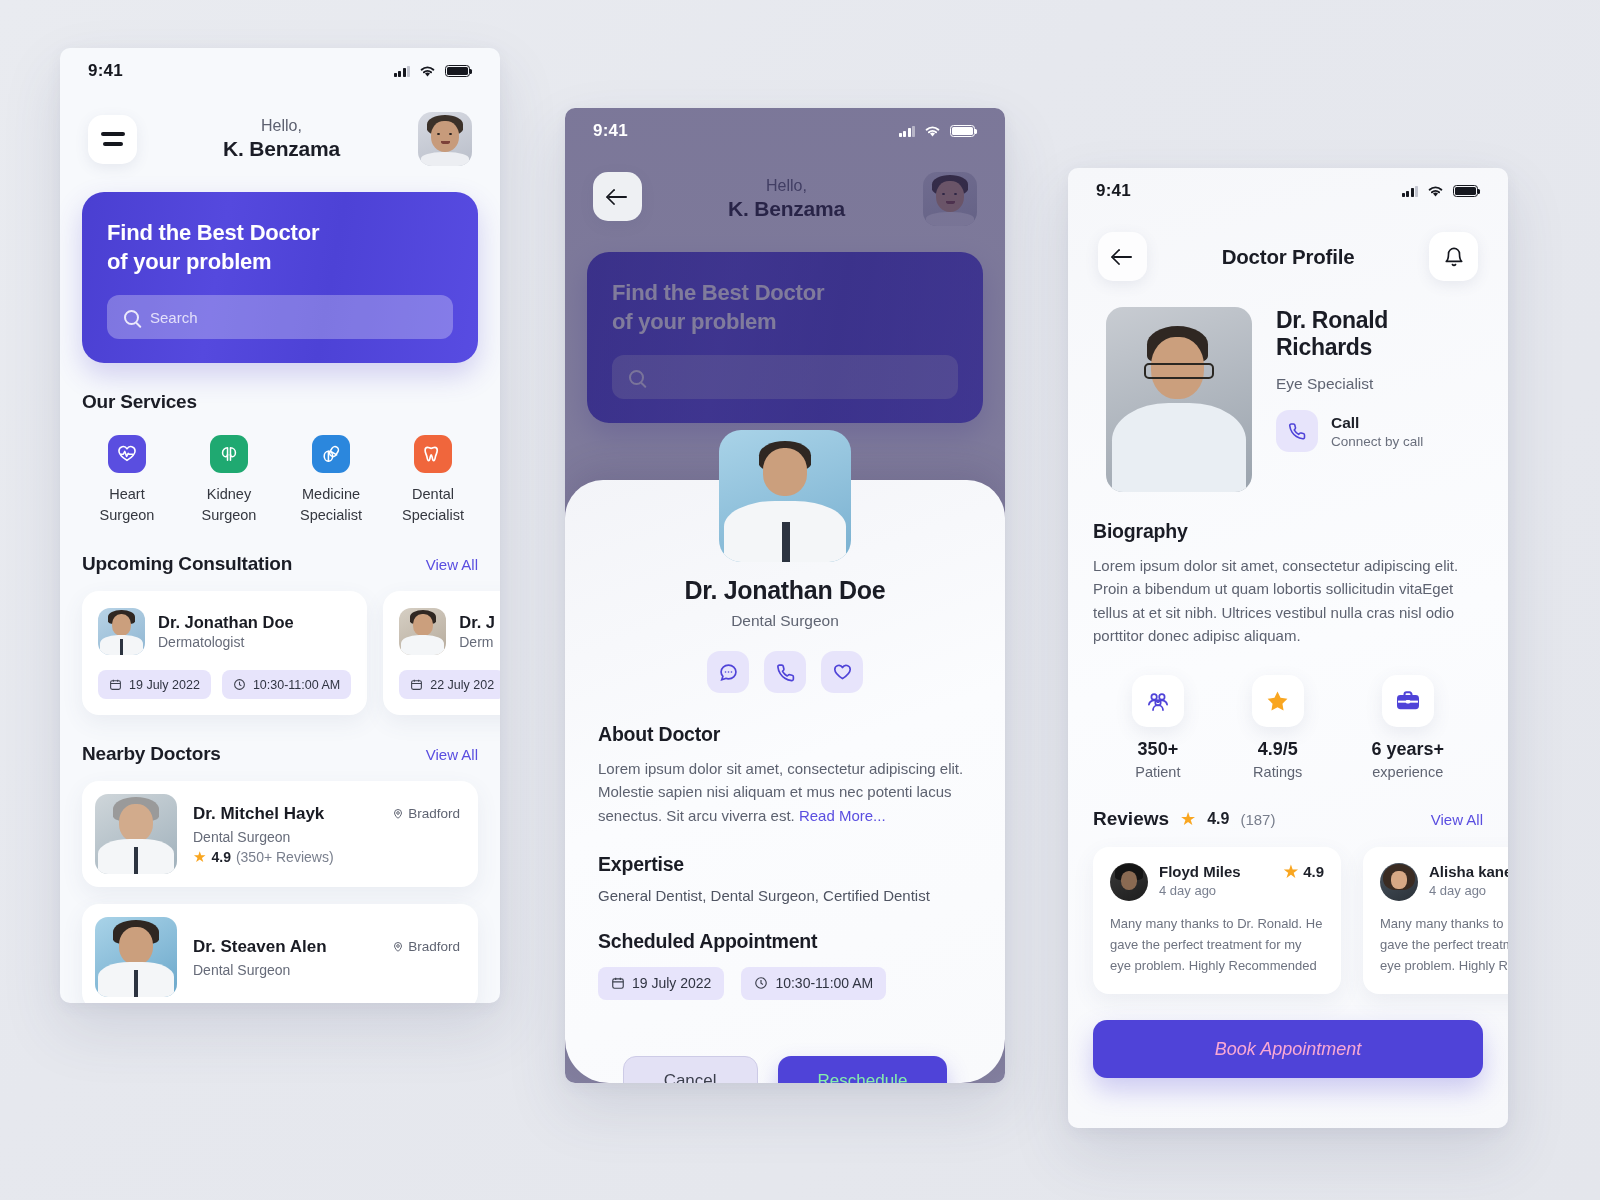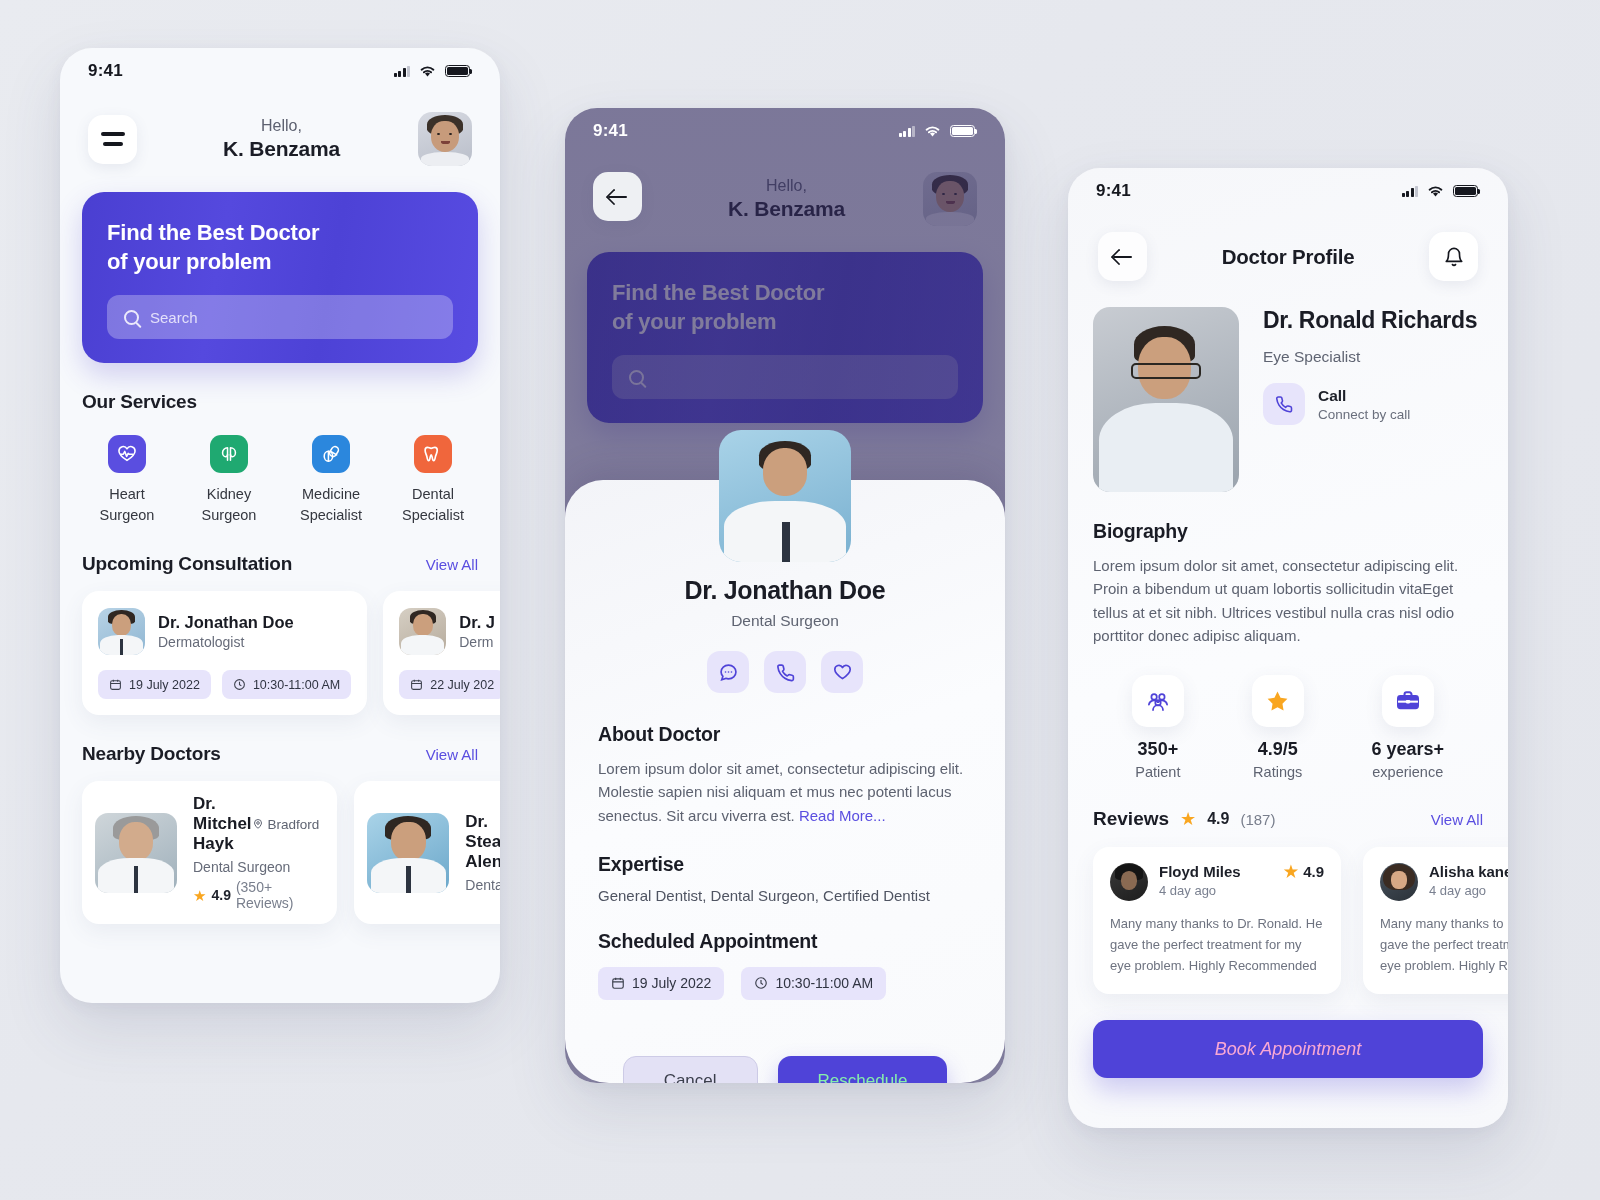--- a/index.html
+++ b/index.html
@@ -9,21 +9,21 @@
     overflow: hidden;
   }
   body {
     background: linear-gradient(135deg, #e9ebf0 0%, #e6e8ee 40%, #e4e6ec 100%);
     position: relative;
   }
 
   
   .phone {
     position: absolute;
-    border-radius: 32px;
+    border-radius: 10px;
     overflow: hidden;
     background: #f7f9fc;
     box-shadow: 0 26px 60px rgba(60,70,110,0.13), 0 4px 16px rgba(60,70,110,0.06);
   }
   #phone-home    { left: 60px;   top: 48px;  width: 440px; height: 955px; }
   #phone-detail  { left: 565px;  top: 108px; width: 440px; height: 975px; }
   #phone-profile { left: 1068px; top: 168px; width: 440px; height: 960px; }
 
   
   .statusbar {
@@ -124,21 +124,21 @@
   .hcard .top { display:flex; gap: 13px; align-items: center; }
   .hcard .thumb { width: 47px; height: 47px; border-radius: 12px; overflow:hidden; flex:0 0 auto; position:relative; }
   .hcard .nm { font-size: 16.5px; font-weight: bold; color: #191b23; white-space: nowrap; }
   .hcard .sp { font-size: 14px; color: #666b79; margin-top: 2px; white-space: nowrap; }
   .chips { display:flex; gap: 11px; margin-top: 15px; }
   .chip {
     background:#e7e4fb; border-radius: 8px; height: 29px; padding: 0 11px;
     display:flex; align-items:center; gap:7px; font-size: 12.5px; color: #303442; white-space: nowrap;
   }
 
-  .dlist { padding: 0 22px; margin-top: 16px; display:flex; flex-direction: row; gap: 17px; }
+  .dlist { padding: 0 22px; margin-top: 16px; display:flex; flex-direction: column; gap: 17px; }
   .drow {
     background:#fff; border-radius: 17px; padding: 13px 18px 13px 13px;
     box-shadow: 0 8px 22px rgba(80,90,130,.08);
     display:flex; gap: 16px; align-items: center;
   }
   .drow .ph2 { width: 82px; height: 80px; border-radius: 13px; overflow:hidden; flex:0 0 auto; position:relative; }
   .drow .info { flex:1; min-width: 0; }
   .drow .rowtop { display:flex; align-items:center; justify-content: space-between; }
   .drow .nm { font-size: 17px; font-weight: bold; color:#191b23; }
   .drow .loc { font-size: 13.5px; color:#5f6472; display:flex; align-items:center; gap:4px; }
@@ -231,21 +231,21 @@
   .prof-head {
     display:flex; align-items:center; justify-content: space-between;
     padding: 18px 30px 0 30px;
   }
   .prof-head .ttl { font-size: 20.5px; font-weight:bold; color:#1a1c25; letter-spacing:-.2px; }
   .bell-btn {
     width: 49px; height: 49px; background:#fff; border-radius: 15px;
     display:flex; align-items:center; justify-content:center;
     box-shadow: 0 4px 14px rgba(80,90,130,.10);
   }
-  .prof-card { display:flex; gap: 24px; padding: 26px 25px 0 25px; }
+  .prof-card { display:flex; gap: 24px; padding: 26px 25px 0 38px; }
   .prof-photo {
     width: 146px; height: 185px; border-radius: 17px; overflow:hidden; flex: 0 0 auto;
     background: linear-gradient(160deg,#c8ccd2,#9aa3ad); position:relative;
   }
   .prof-photo .glass { position:absolute; left:26%; top:30%; width:48%; height:9%; border:2.4px solid #2a2722; border-radius:5px; }
   .prof-name { font-size: 23px; font-weight:bold; color:#1a1c25; letter-spacing:-.3px; }
   .prof-role { font-size: 15.5px; color:#5f6472; margin-top: 14px; }
   .contact { display:flex; align-items:center; gap: 13px; margin-top: 17px; }
   .contact .ic {
     width: 42px; height: 42px; border-radius: 13px; background:#e7e4fb;

